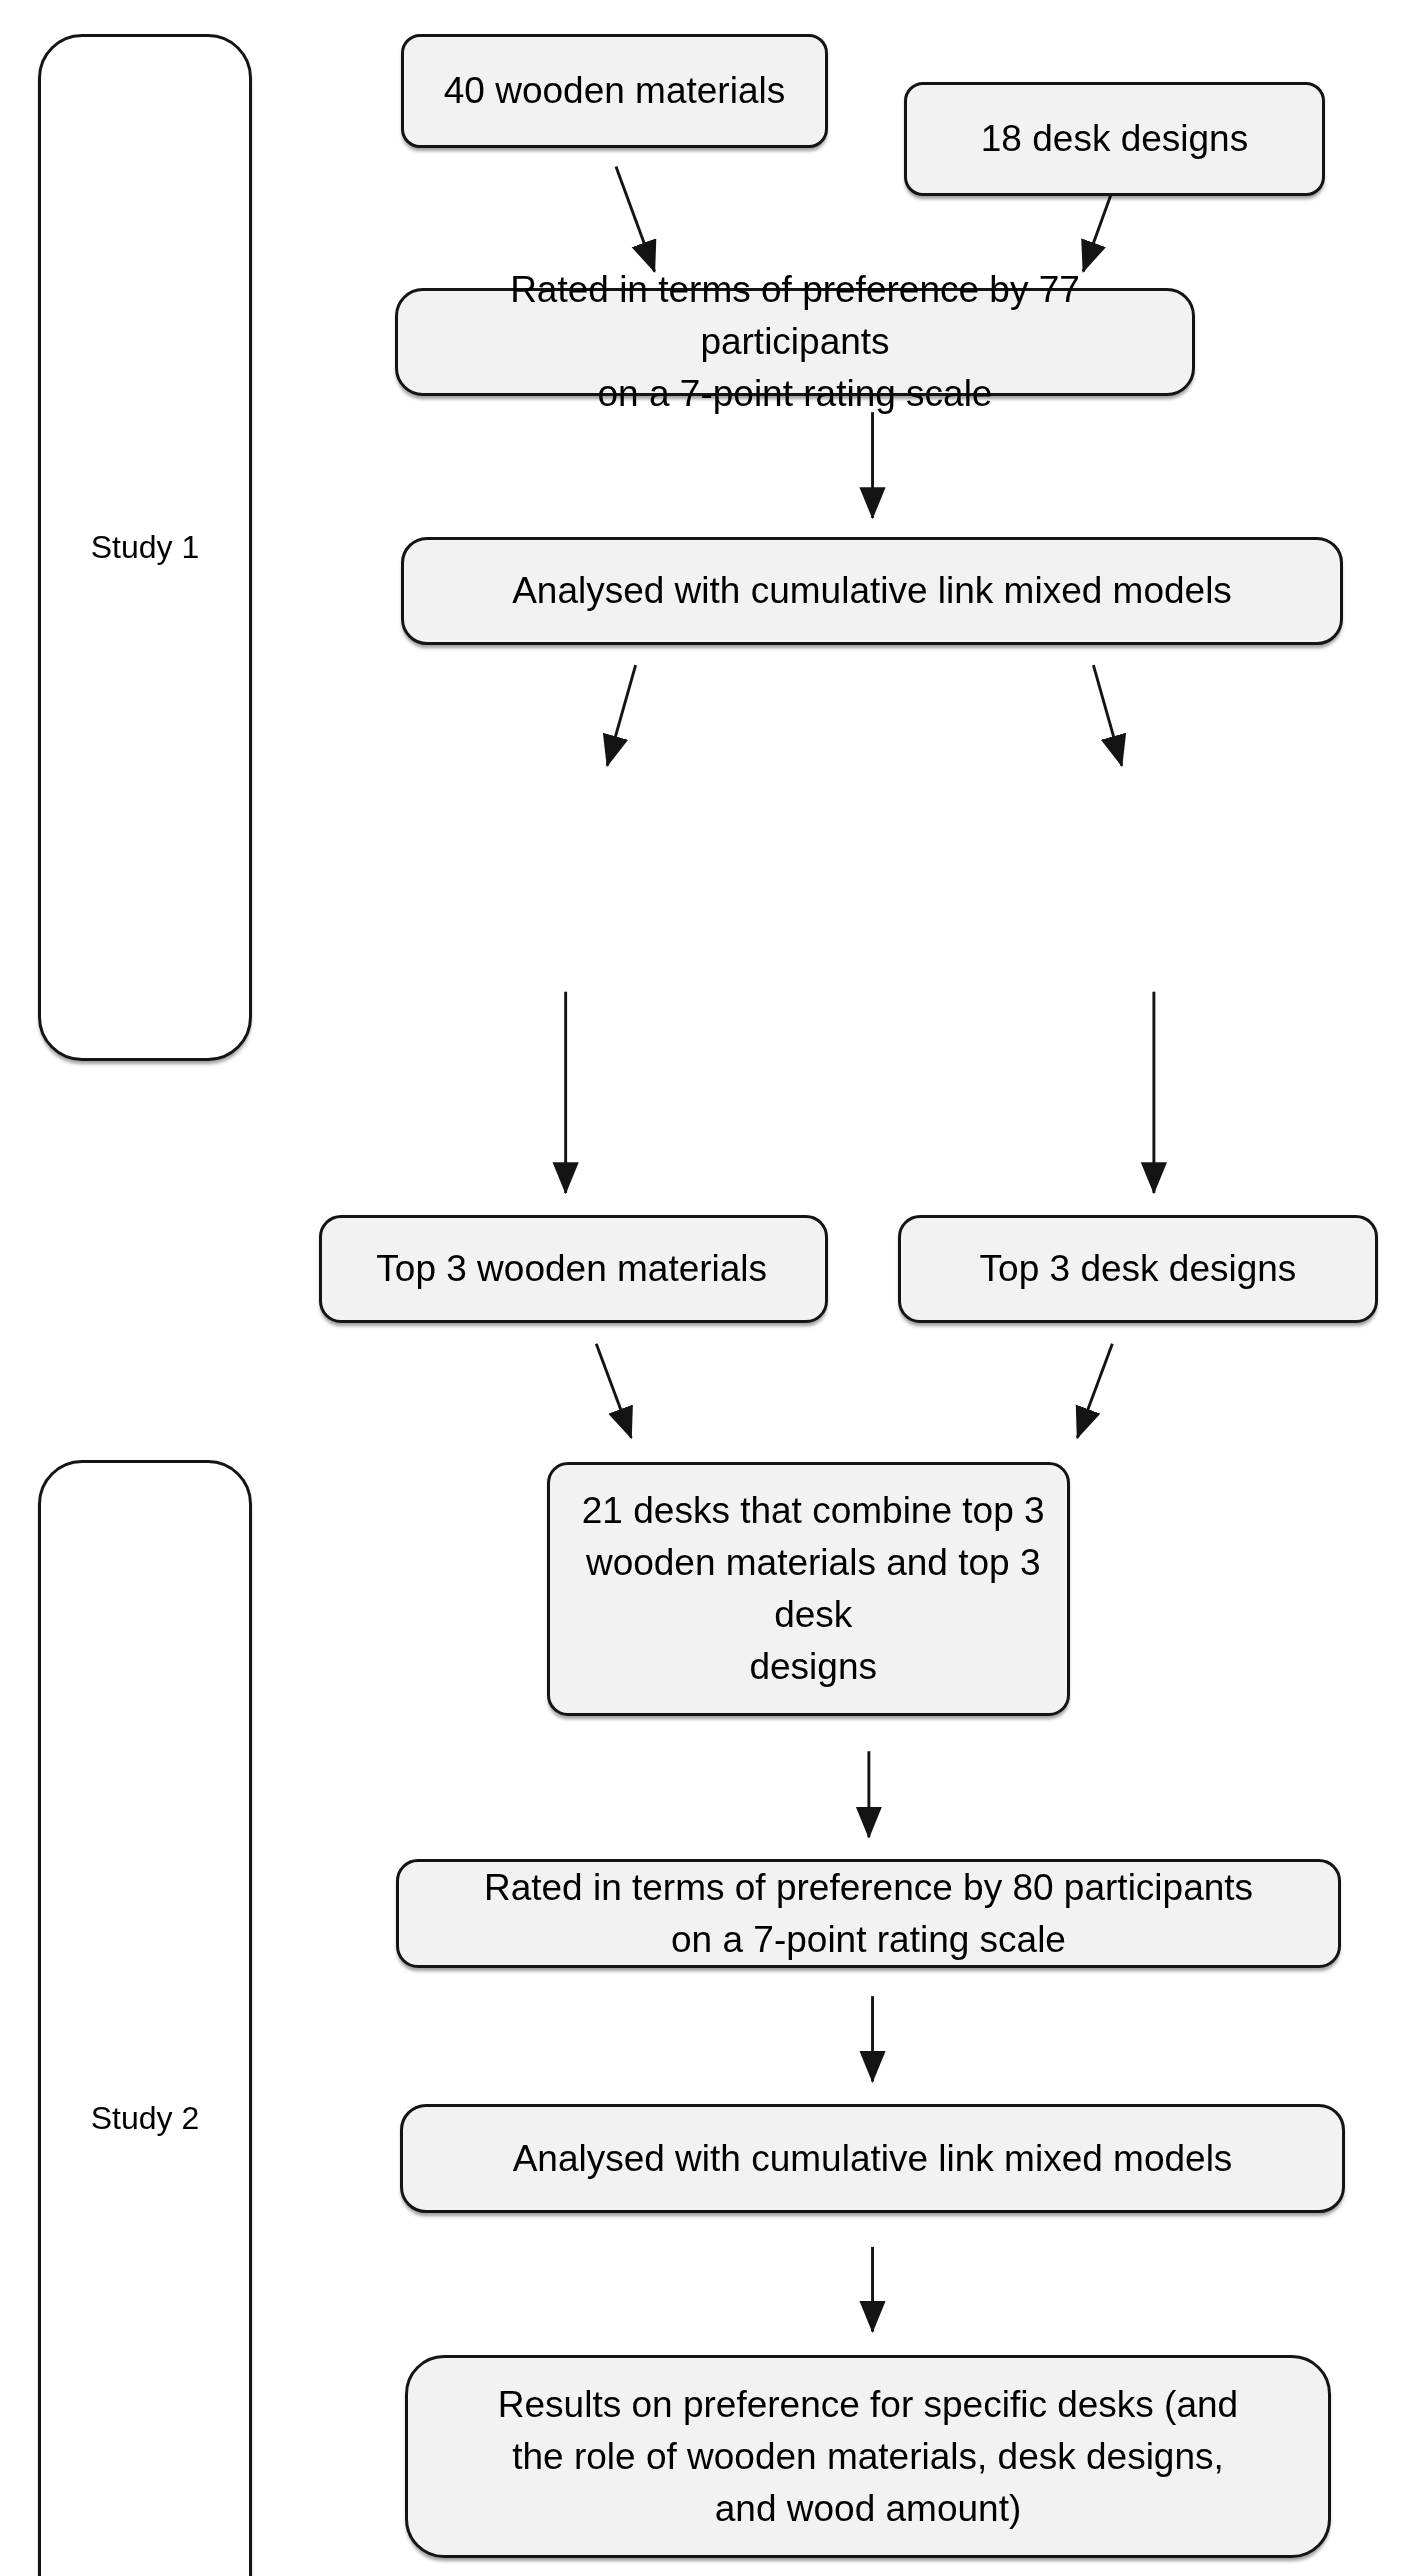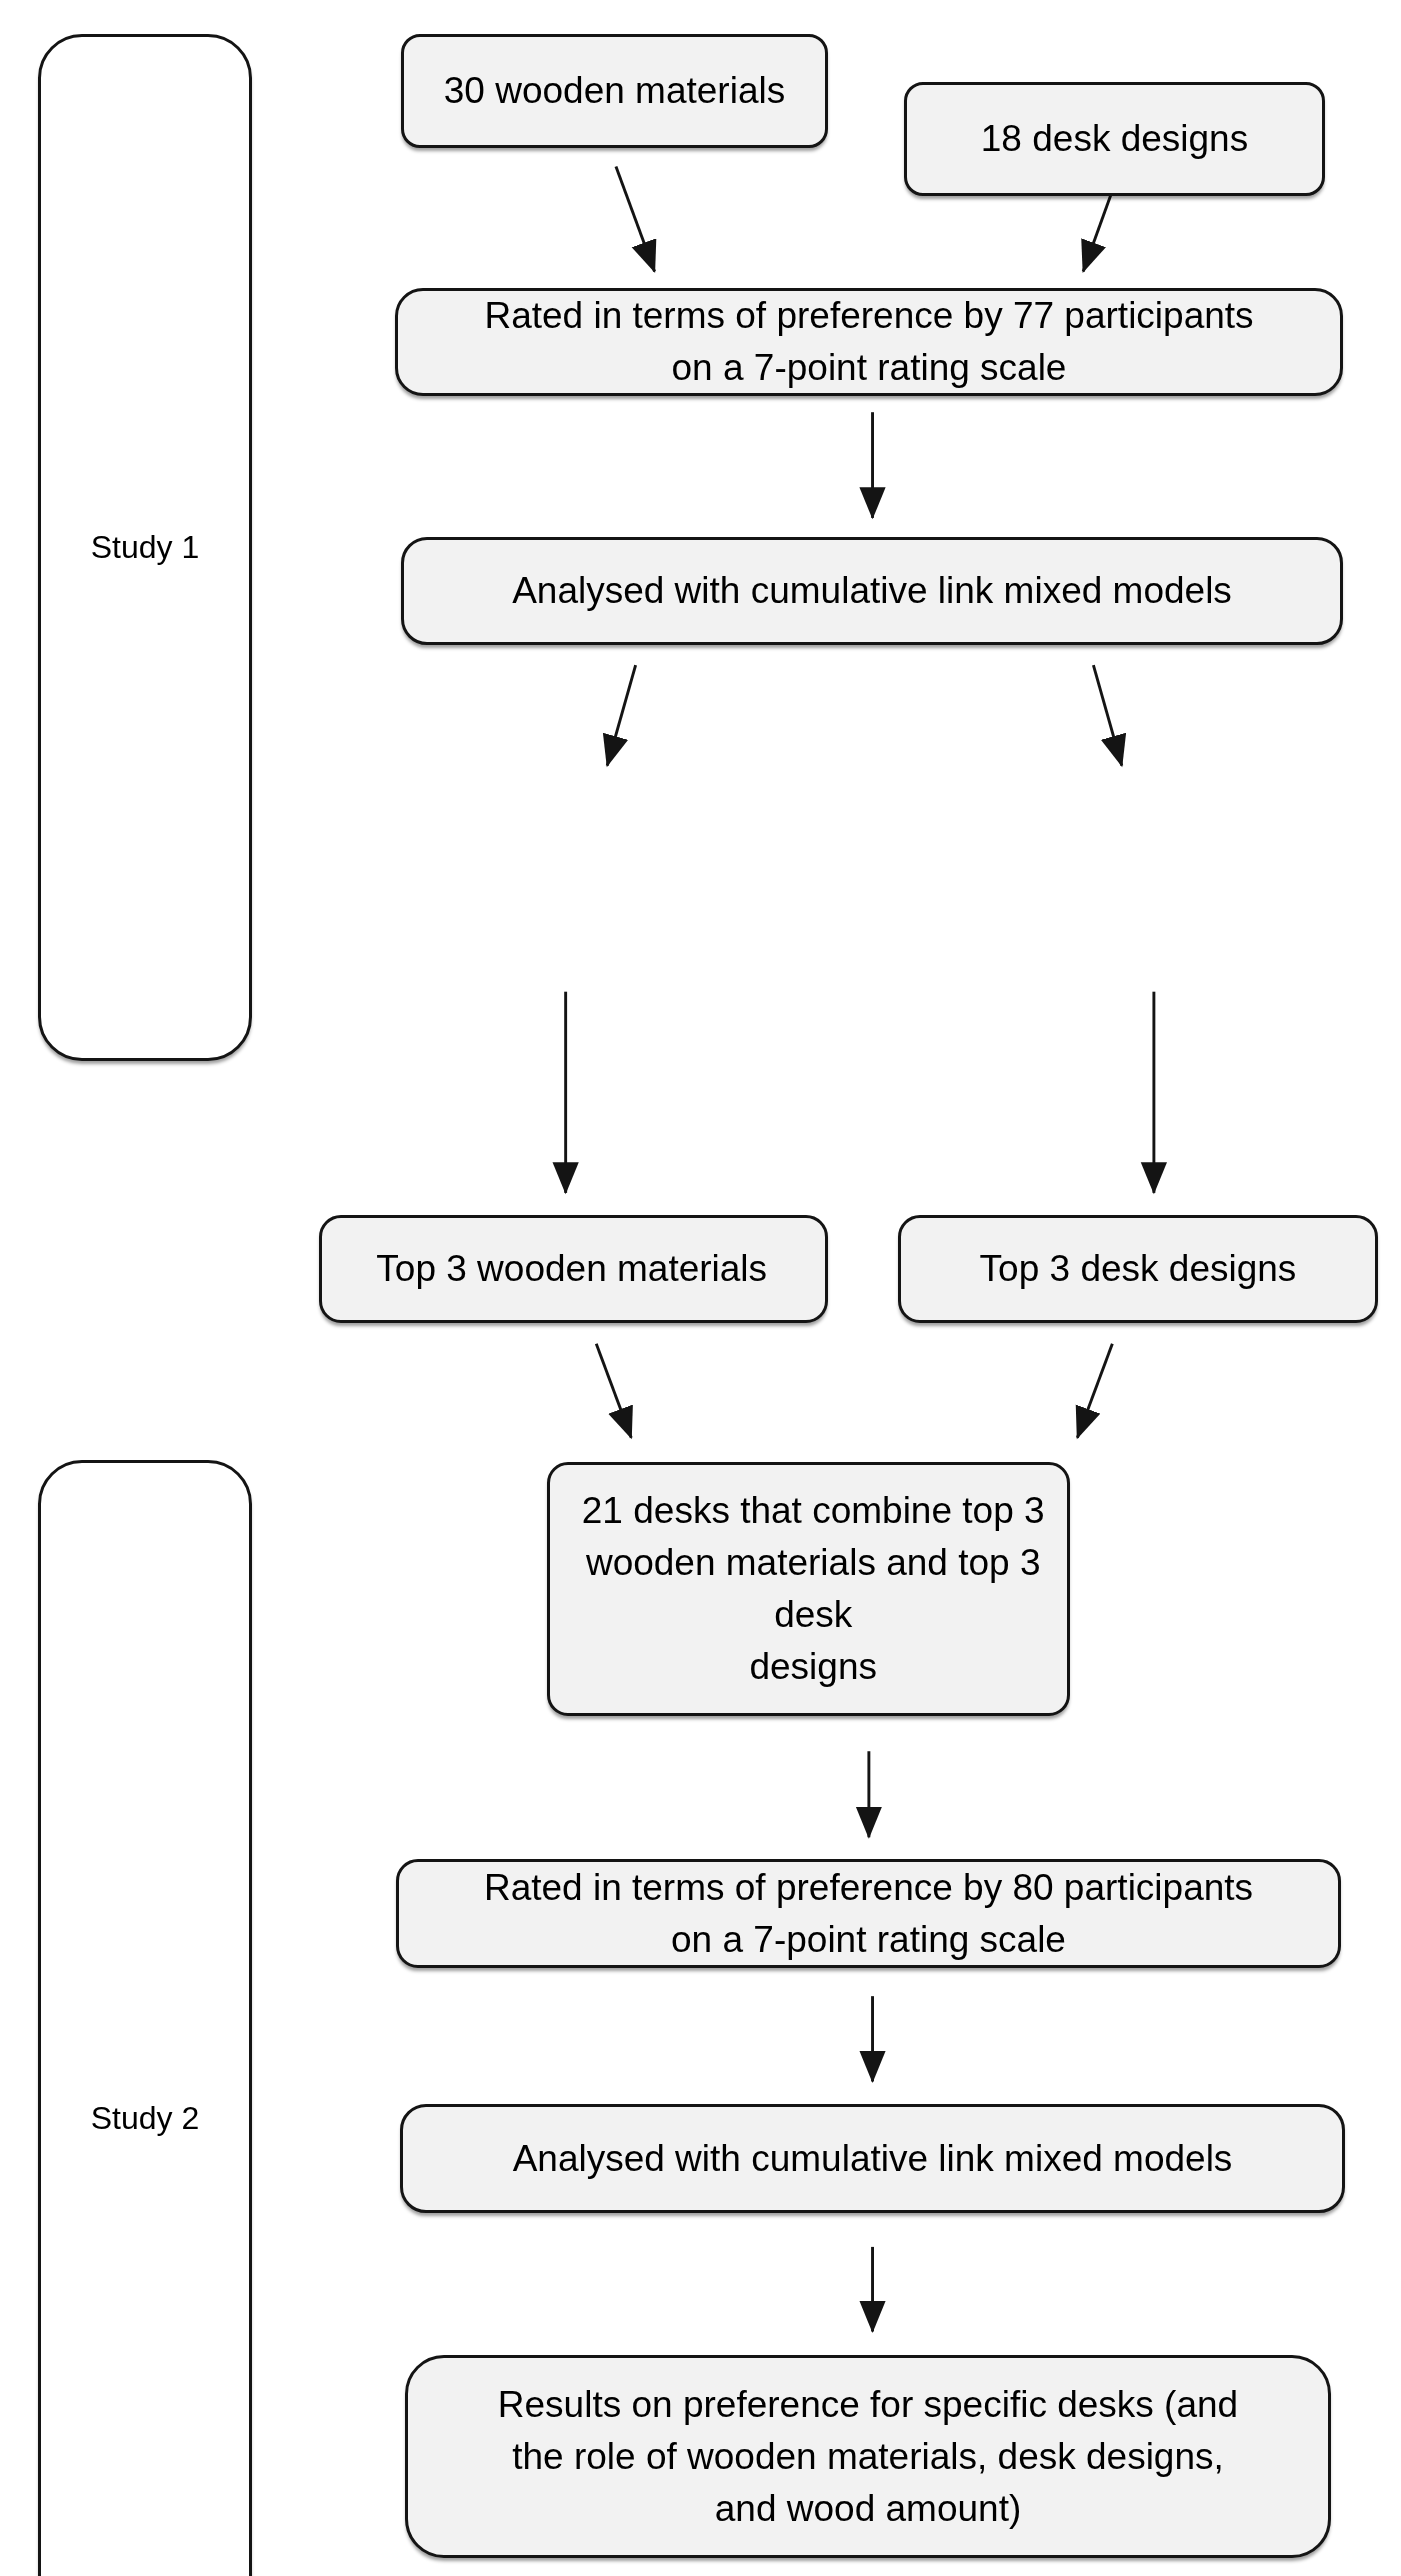--- a/index.html
+++ b/index.html
@@ -54,21 +54,21 @@
     text-align: center;
     font-size: 32px;
     box-shadow: 0 4.4px 3.6px -1.5px rgba(0,0,0,0.38);
   }
   
   #bracket-study1 { left: 38px;  top: 34px;   width: 214px;  height: 1027px; }
   #bracket-study2 { left: 38px;  top: 1460px; width: 214px;  height: 1316px; }
 
   #node-materials20   { left: 401px;  top: 34px;   width: 427px;  height: 114px; border-radius: 19px; }
   #node-designs18     { left: 904px; top: 34px;   width: 421px;  height: 114px; border-radius: 19px; margin-top: 48px; }
-  #node-rated77       { left: 395px;  top: 288px;  width: 948px; height: 108px; border-radius: 28px; }
+  #node-rated77       { left: 395px;  top: 288px;  width: 800px; height: 108px; border-radius: 28px; }
   #node-analysed1     { left: 401px;  top: 537px;  width: 942px; height: 108px; border-radius: 26px; }
   #node-results1      { left: 315px;  top: 784px; width: 1066px; height: 181px; border-radius: 34px; }
   #node-top3materials { left: 319px;  top: 1215px; width: 509px;  height: 108px; border-radius: 22px; padding-left: 11px; }
   #node-top3designs   { left: 898px; top: 1215px; width: 480px;  height: 108px; border-radius: 22px; }
   #node-desks21       { left: 547px;  top: 1462px; width: 523px;  height: 254px; border-radius: 21px; padding-left: 24px; }
   #node-rated80       { left: 396px;  top: 1859px; width: 945px; height: 109px; border-radius: 22px; }
   #node-analysed2     { left: 400px;  top: 2104px; width: 945px; height: 109px; border-radius: 26px; }
   #node-results2      { left: 405px;  top: 2355px; width: 926px; height: 203px; border-radius: 39px; }
 </style>
 </head>
@@ -96,21 +96,21 @@
     <line x1="1197" y1="3082" x2="1197" y2="3198" marker-end="url(#ah)"></line>
   </svg>
 
   <div class="bracket" id="bracket-study1">
     <span>Study 1</span>
   </div>
   <div class="bracket" id="bracket-study2">
     <span>Study 2</span>
   </div>
 
-  <div class="node" id="node-materials20">30 wooden materials</div>
+  <div class="node" id="node-materials20">40 wooden materials</div>
   <div class="node" id="node-designs18">18 desk designs</div>
   <div class="node" id="node-rated77">Rated in terms of preference by 77 participants
 on a 7-point rating scale</div>
   <div class="node" id="node-analysed1">Analysed with cumulative link mixed models</div>
   <div class="node" id="node-top3materials">Top 3 wooden materials</div>
   <div class="node" id="node-top3designs">Top 3 desk designs</div>
   <div class="node" id="node-desks21">21 desks that combine top 3
 wooden materials and top 3 desk
 designs</div>
   <div class="node" id="node-rated80">Rated in terms of preference by 80 participants

